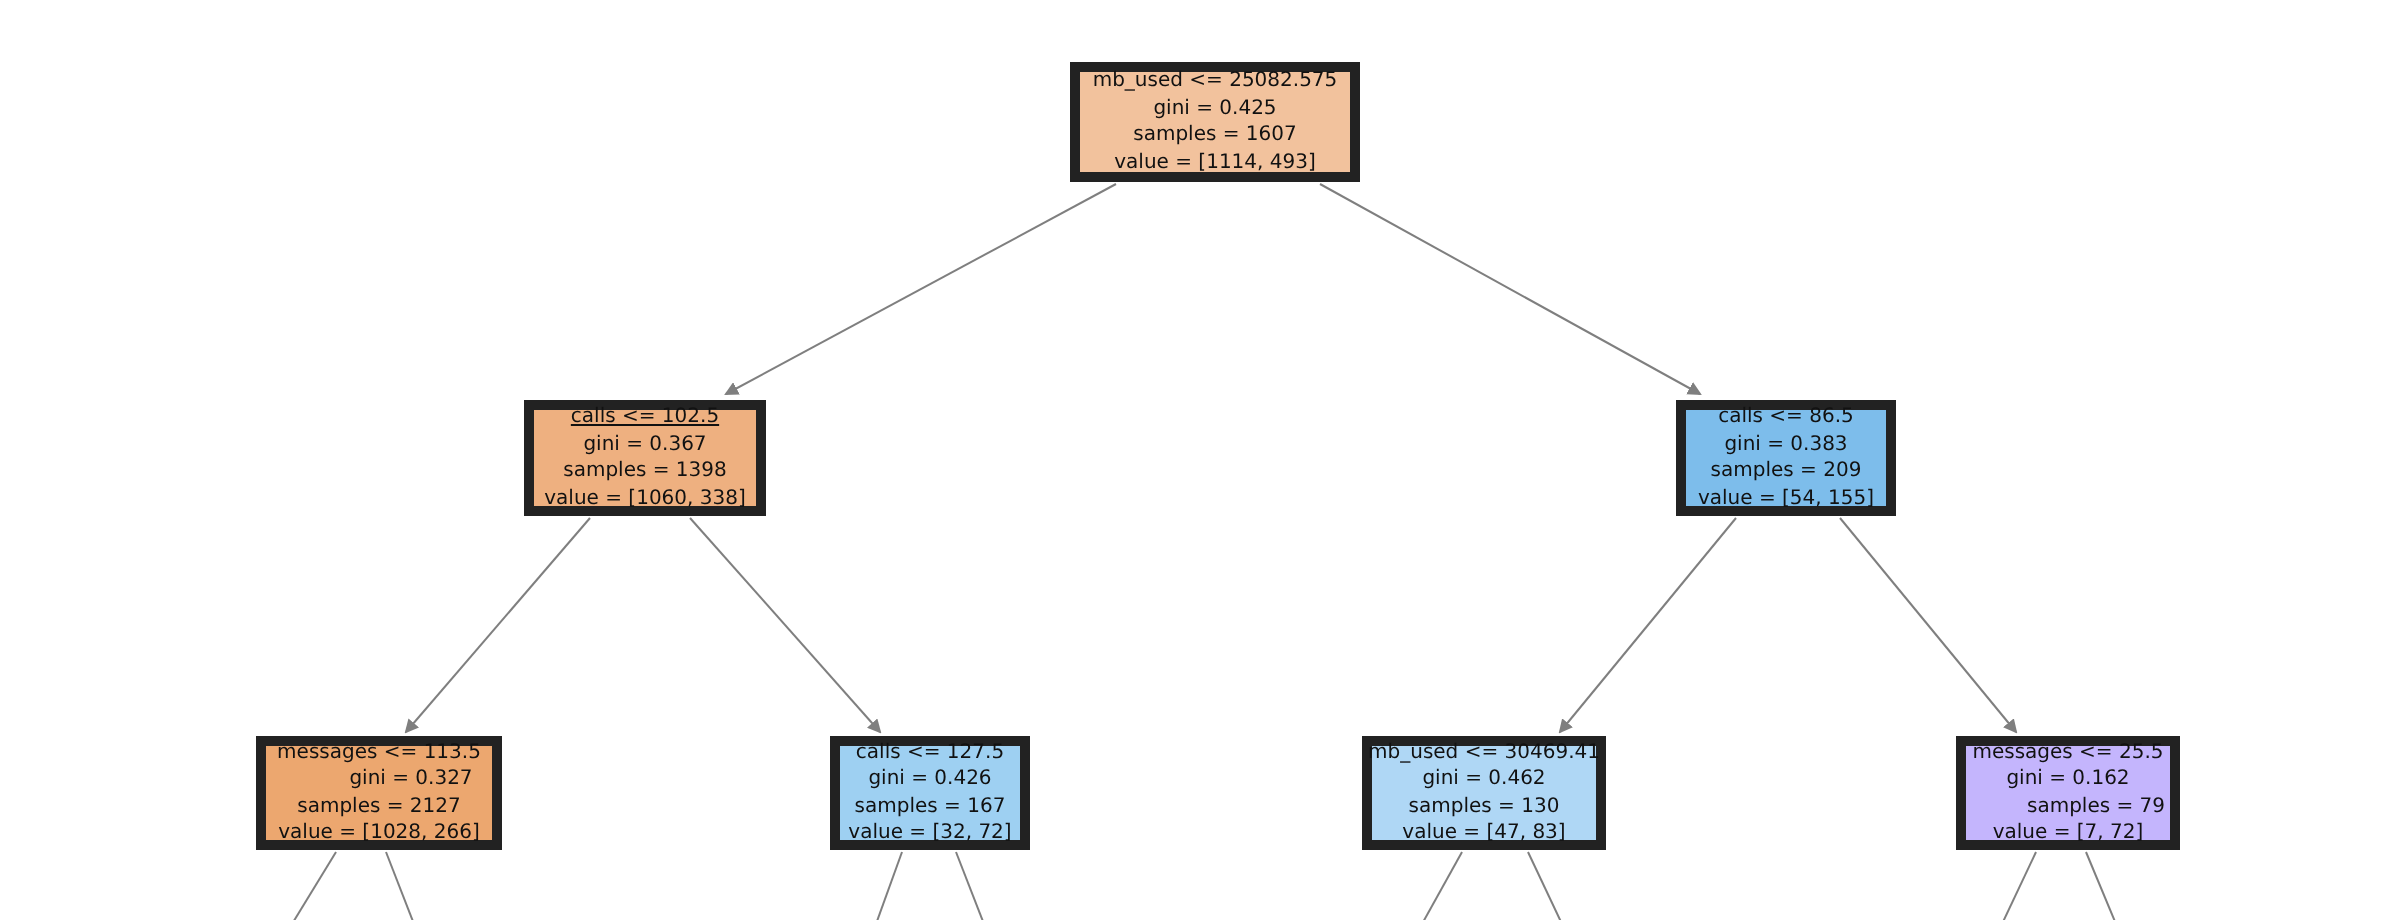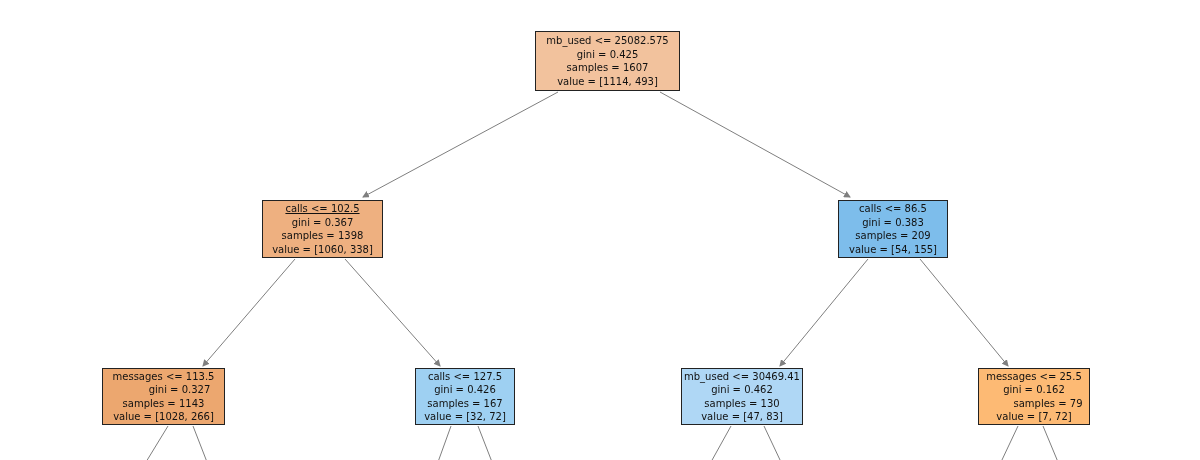--- a/index.html
+++ b/index.html
@@ -12,21 +12,21 @@
     overflow: hidden;
     font-family: "DejaVu Sans", sans-serif;
   }
   #edges-layer {
     position: absolute;
     left: 0; top: 0;
     width: 1200px; height: 460px;
   }
   .tree-node {
     position: absolute;
-    border: 1px solid #737373;
+    border: 5px solid #737373;
     display: flex;
     flex-direction: column;
     align-items: center;
     justify-content: center;
     text-align: center;
   }
   .tree-node .node-line {
     font-size: 10px;
     line-height: 13.5px;
     color: #111111;
@@ -72,38 +72,38 @@
         <div class="node-line" style="color: rgb(17, 17, 17);">gini = 0.367</div>
         <div class="node-line" style="color: rgb(17, 17, 17);">samples = 1398</div>
         <div class="node-line" style="color: rgb(17, 17, 17);">value = [1060, 338]</div>
       </div>
       <div class="tree-node" style="left: 838px; top: 200px; width: 110px; height: 58px; background: rgb(125, 189, 235); border-color: rgb(34, 34, 34);">
         <div class="node-line" style="color: rgb(17, 17, 17);">calls &lt;= 86.5</div>
         <div class="node-line" style="color: rgb(17, 17, 17);">gini = 0.383</div>
         <div class="node-line" style="color: rgb(17, 17, 17);">samples = 209</div>
         <div class="node-line" style="color: rgb(17, 17, 17);">value = [54, 155]</div>
       </div>
-      <div class="tree-node" style="left: 102px; top: 368px; width: 123px; height: 57px; background: rgb(236, 167, 111); border-color: rgb(34, 34, 34);">
+      <div class="tree-node" style="left: 128px; top: 368px; width: 123px; height: 57px; background: rgb(236, 167, 111); border-color: rgb(34, 34, 34);">
         <div class="node-line" style="color: rgb(17, 17, 17);">messages &lt;= 113.5</div>
         <div class="node-line" style="color: rgb(17, 17, 17); margin-left: 32px;">gini = 0.327</div>
-        <div class="node-line" style="color: rgb(17, 17, 17);">samples = 1143</div>
+        <div class="node-line" style="color: rgb(17, 17, 17);">samples = 2127</div>
         <div class="node-line" style="color: rgb(17, 17, 17);">value = [1028, 266]</div>
       </div>
       <div class="tree-node" style="left: 415px; top: 368px; width: 100px; height: 57px; background: rgb(158, 208, 242); border-color: rgb(34, 34, 34);">
         <div class="node-line" style="color: rgb(17, 17, 17);">calls &lt;= 127.5</div>
         <div class="node-line" style="color: rgb(17, 17, 17);">gini = 0.426</div>
         <div class="node-line" style="color: rgb(17, 17, 17);">samples = 167</div>
         <div class="node-line" style="color: rgb(17, 17, 17);">value = [32, 72]</div>
       </div>
       <div class="tree-node" style="left: 681px; top: 368px; width: 122px; height: 57px; background: rgb(175, 215, 245); border-color: rgb(34, 34, 34);">
         <div class="node-line" style="color: rgb(17, 17, 17);">mb_used &lt;= 30469.41</div>
         <div class="node-line" style="color: rgb(17, 17, 17);">gini = 0.462</div>
         <div class="node-line" style="color: rgb(17, 17, 17);">samples = 130</div>
         <div class="node-line" style="color: rgb(17, 17, 17);">value = [47, 83]</div>
       </div>
-      <div class="tree-node" style="left: 978px; top: 368px; width: 112px; height: 57px; background: #fdba74; border-color: rgb(34, 34, 34);">
+      <div class="tree-node" style="left: 978px; top: 368px; width: 112px; height: 57px; background: #c4b5fd; border-color: rgb(34, 34, 34);">
         <div class="node-line" style="color: rgb(17, 17, 17);">messages &lt;= 25.5</div>
         <div class="node-line" style="color: rgb(17, 17, 17);">gini = 0.162</div>
         <div class="node-line" style="color: rgb(17, 17, 17); margin-left: 28px;">samples = 79</div>
         <div class="node-line" style="color: rgb(17, 17, 17);">value = [7, 72]</div>
       </div>
     </div>
 </div>
 
 </body></html>

